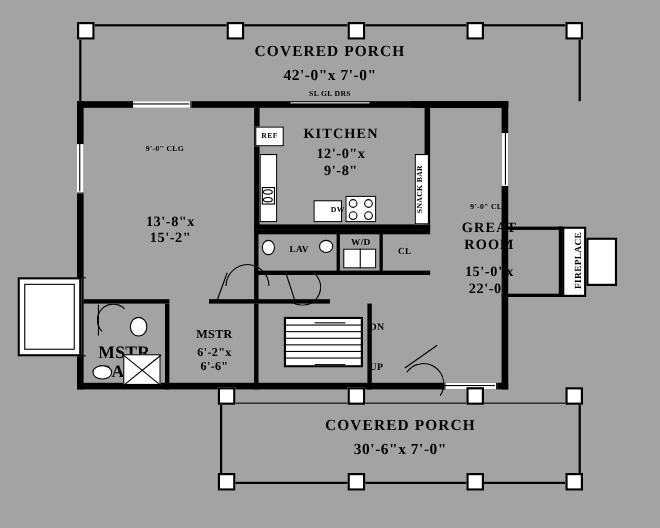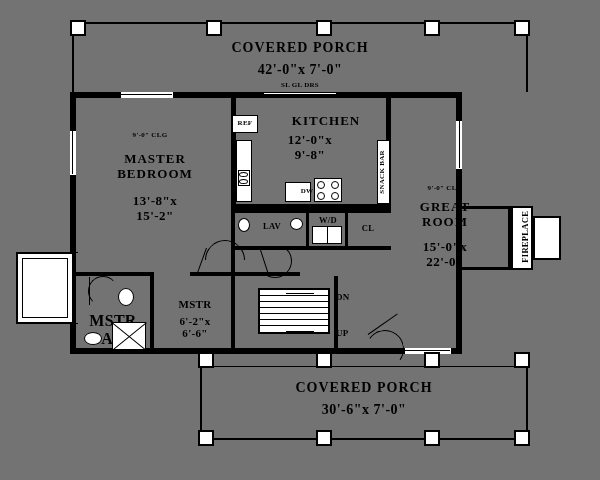--- a/index.html
+++ b/index.html
@@ -7,21 +7,21 @@
     padding: 0;
     background: #ffffff;
   }
   body {
     font-family: "Liberation Serif", serif;
   }
   #plan {
     position: relative;
     width: 600px;
     height: 480px;
-    background: #737373;
+    background: #a3a3a3;
     overflow: hidden;
   }
 
   
   .wall {
     position: absolute;
     background: #000000;
   }
   .thinline {
     position: absolute;
@@ -120,21 +120,21 @@
   <div class="lbl room-dim" style="left:200px; top:62px; width:200px; font-size:14px;">42'-0"x  7'-0"</div>
   <div class="lbl tiny" style="left:250px; top:82px; width:100px;">SL GL DRS</div>
 
   <div class="thinline" style="left:264px; top:93px; width:72px; height:1px; background:#fff;"></div>
   <div class="thinline" style="left:264px; top:95px; width:72px; height:1px;"></div>
 
   <div class="wall" style="left:231px; top:98px; width:5px; height:110px;"></div>
   <div class="wall" style="left:231px; top:204px; width:160px; height:5px;"></div>
   <div class="wall" style="left:386px; top:98px; width:5px; height:111px;"></div>
 
-  <div class="lbl room-title" style="left:266px; top:114px; width:120px;text-align:center;">KITCHEN</div>
+  <div class="lbl room-title" style="left:250px; top:114px; width:120px;text-align:center;">KITCHEN</div>
   <div class="lbl room-dim" style="left:250px; top:133px; width:120px;">12'-0"x
 9'-8"</div>
 
   <div class="fix" style="left:232px; top:115px; width:26px; height:18px;"></div>
   <div class="lbl tiny" style="left:232px; top:120px; width:26px;">REF</div>
 
   <div class="fix" style="left:236px; top:140px; width:16px; height:62px;"></div>
 
   <div class="fix" style="left:238px; top:170px; width:12px; height:16px;"></div>
   <div class="circ" style="left:239px; top:172px; width:9px; height:5px;"></div>
@@ -146,22 +146,20 @@
   <div class="circ" style="left:317px; top:192px; width:8px; height:8px;"></div>
   <div class="circ" style="left:331px; top:192px; width:8px; height:8px;"></div>
 
   <div class="fix" style="left:285px; top:182px; width:26px; height:20px;"></div>
   <div class="lbl tiny" style="left:285px; top:188px; width:44px;">DW</div>
 
   <div class="fix" style="left:377px; top:140px; width:13px; height:64px;"></div>
   <div class="lbl tiny rot90" style="left:351px; top:168px; width:64px;">SNACK BAR</div>
 
   <div class="lbl tiny" style="left:110px; top:132px; width:80px;">9'-0" CLG</div>
-  <div class="lbl room-title" style="left:100px; top:152px; width:110px;">MASTER
-BEDROOM</div>
   <div class="lbl room-dim" style="left:100px; top:194px; width:110px;">13'-8"x
 15'-2"</div>
 
   <div class="lbl tiny" style="left:400px; top:185px; width:90px;">9'-0" CLG</div>
   <div class="lbl room-title" style="left:400px; top:200px; width:90px;">GREAT
 ROOM</div>
   <div class="lbl room-dim" style="left:400px; top:240px; width:90px;">15'-0"x
 22'-0"</div>
 
   <div class="wall" style="left:508px; top:206px; width:3px; height:64px;"></div>

